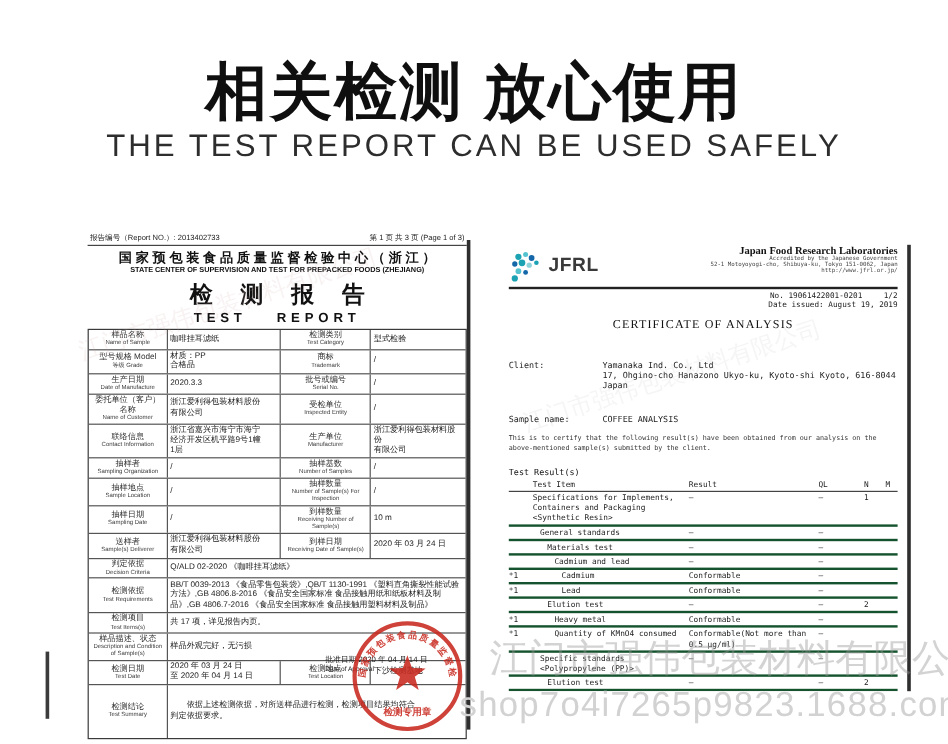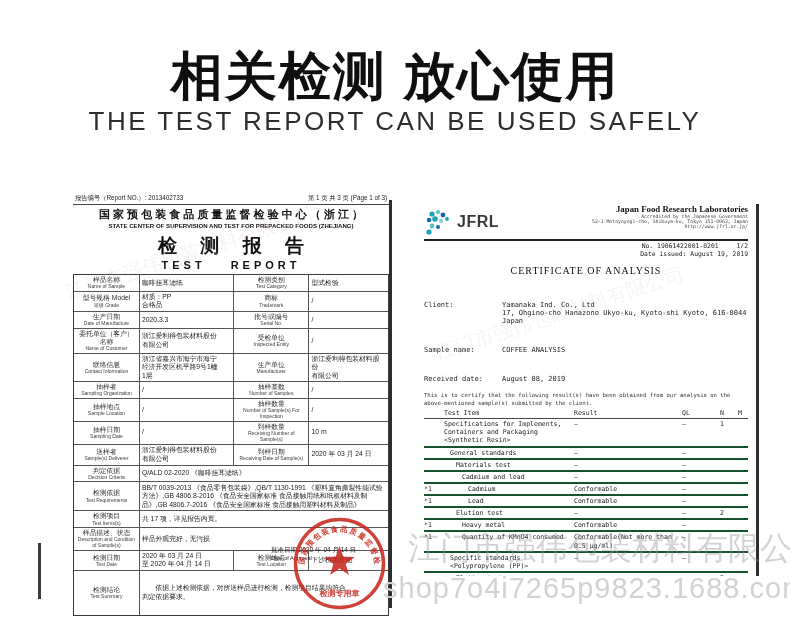--- a/index.html
+++ b/index.html
@@ -383,26 +383,23 @@
       <div class="flabel">Client:</div>
       <div>
         <div>Yamanaka Ind. Co., Ltd</div>
         <div>17, Ohgino-cho Hanazono Ukyo-ku, Kyoto-shi Kyoto, 616-8044 Japan</div>
       </div>
     </div>
     <div class="rfield f-sample">
       <div class="flabel">Sample name:</div>
       <div>COFFEE ANALYSIS</div>
     </div>
-    <div class="rfield f-received">
-      <div class="flabel">Received date:</div>
-      <div>August 08, 2019</div>
-    </div>
     <div class="rcertify">This is to certify that the following result(s) have been obtained from our analysis on the above-mentioned sample(s) submitted by the client.</div>
 
+    <div class="rresults-label">Test Result(s)</div>
     <div class="jhead">
       <div></div>
       <div class="hitem">Test Item</div>
       <div>Result</div>
       <div>QL</div>
       <div>N</div>
       <div>M</div>
     </div>
     <div>
         <div class="jrow">

